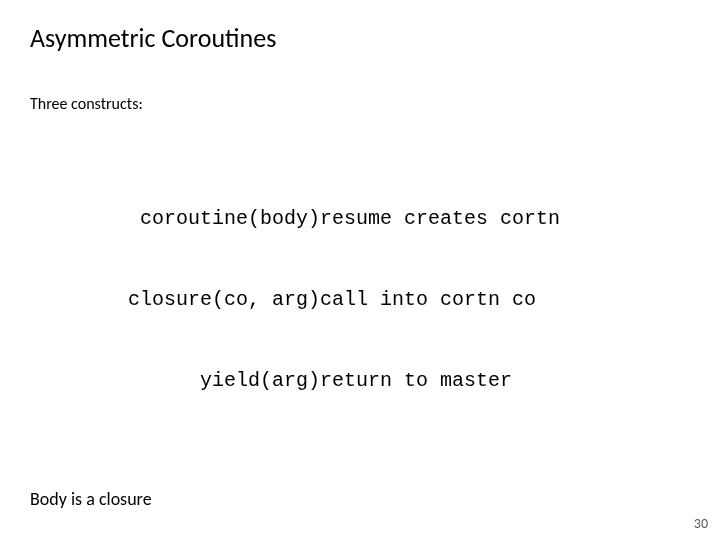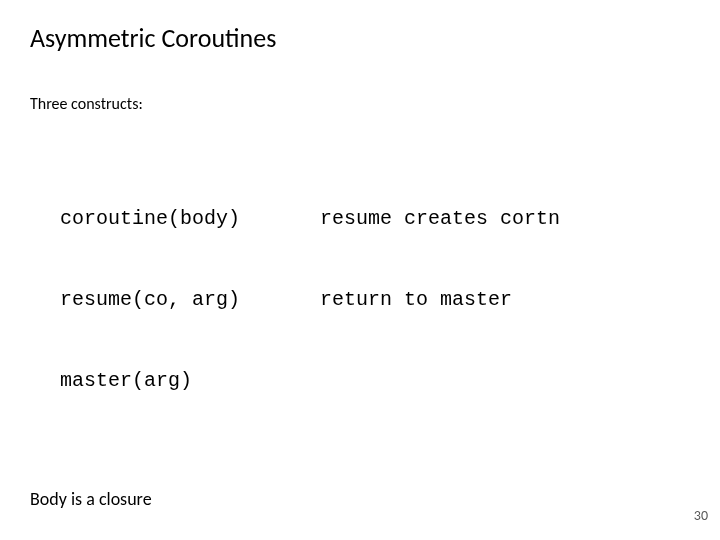--- a/index.html
+++ b/index.html
@@ -39,50 +39,52 @@
   }
   .col {
     font-family: Consolas, "Courier New", monospace;
     font-size: 20px;
     line-height: 1.35;
     color: #000000;
     white-space: pre;
   }
   .col.left {
     width: 260px;
+    text-align: right;
   }
   .closing {
     font-size: 18px;
     font-weight: 400;
   }
   .pagenum {
     position: absolute;
     right: 12px;
-    bottom: 16px;
+    bottom: 8px;
     font-size: 14px;
     color: #595959;
   }
 </style>
 </head>
 <body>
 
 <div class="slide">
 
   <h1 class="title">Asymmetric Coroutines</h1>
 
   <div class="subhead">Three constructs:</div>
 
   <div class="constructs">
     <div class="col left">
       <div>coroutine(body)</div>
-      <div>resume(co, arg)</div>
-      <div>master(arg)</div>
+      <div>closure(co, arg)</div>
+      <div>yield(arg)</div>
     </div>
     <div class="col right">
       <div>resume creates cortn</div>
+      <div>call into cortn co</div>
       <div>return to master</div>
     </div>
   </div>
 
   <div class="closing">Body is a closure</div>
 
   <div class="pagenum">30</div>
 
 </div>
 

